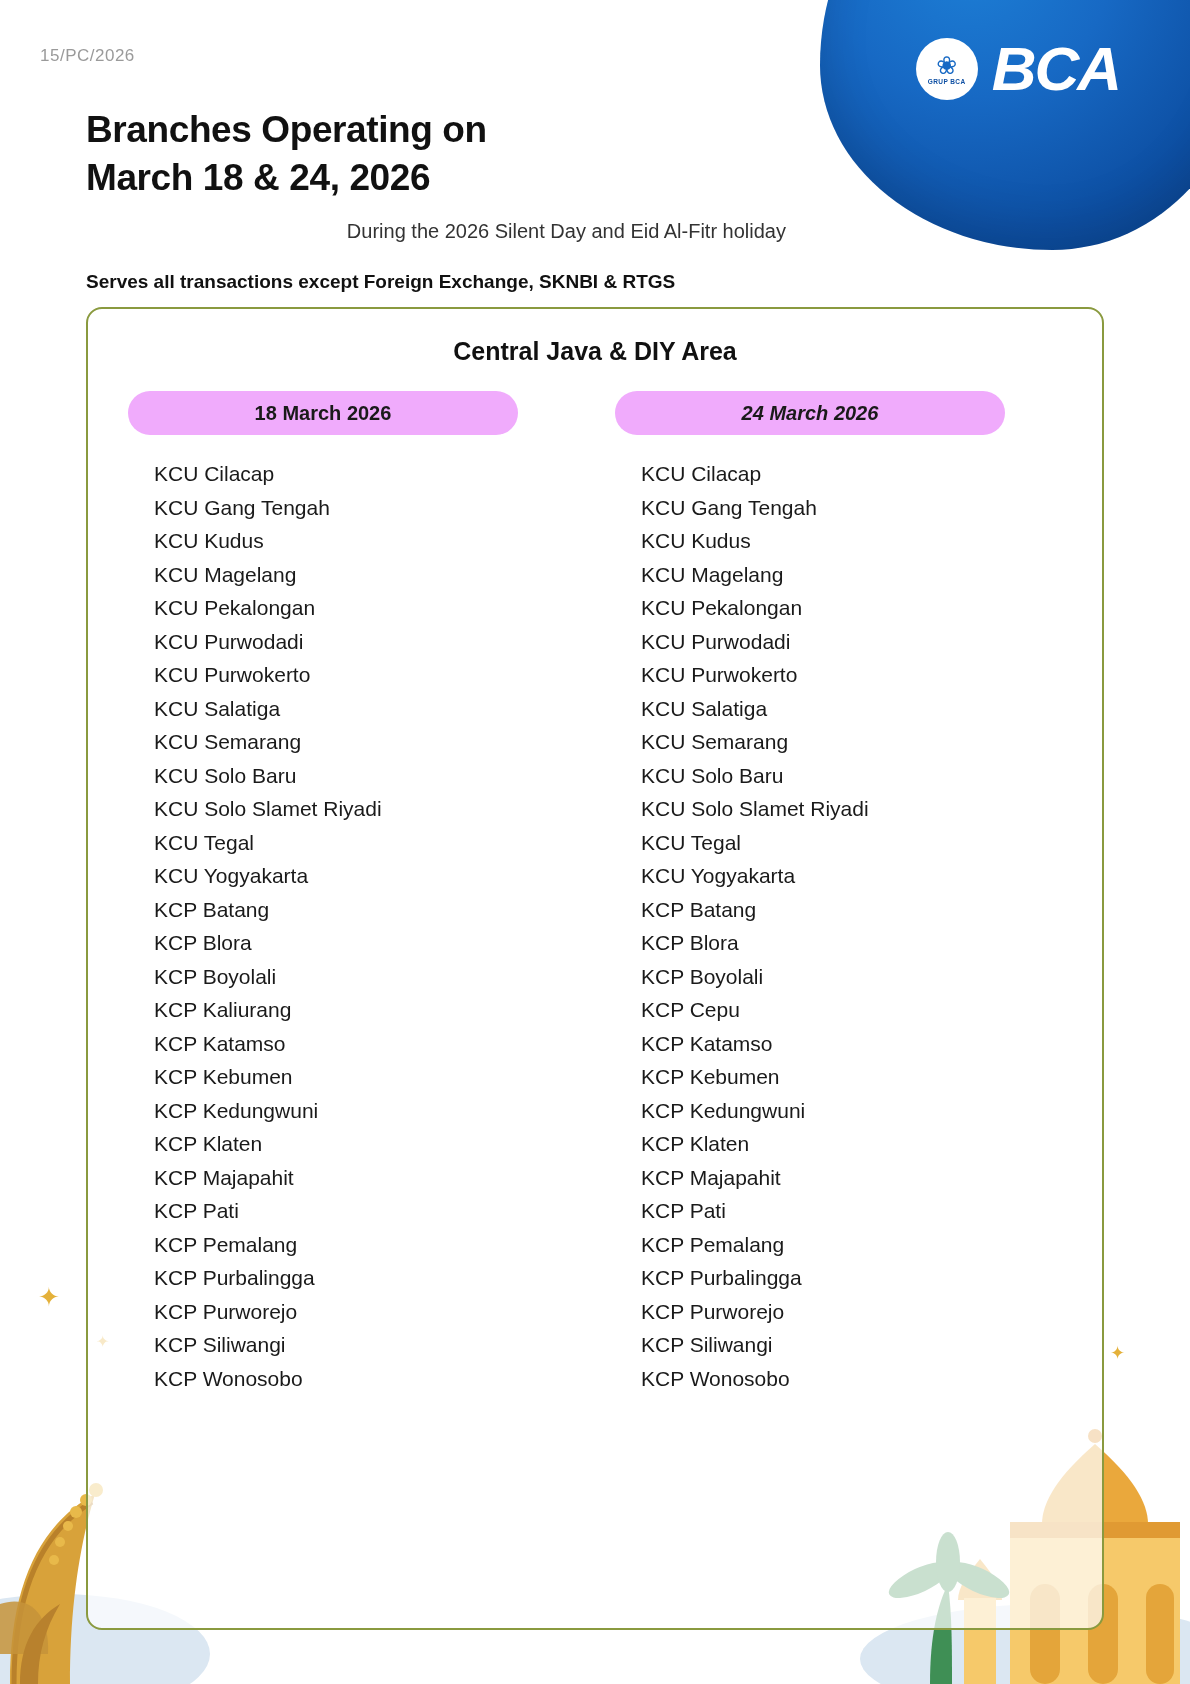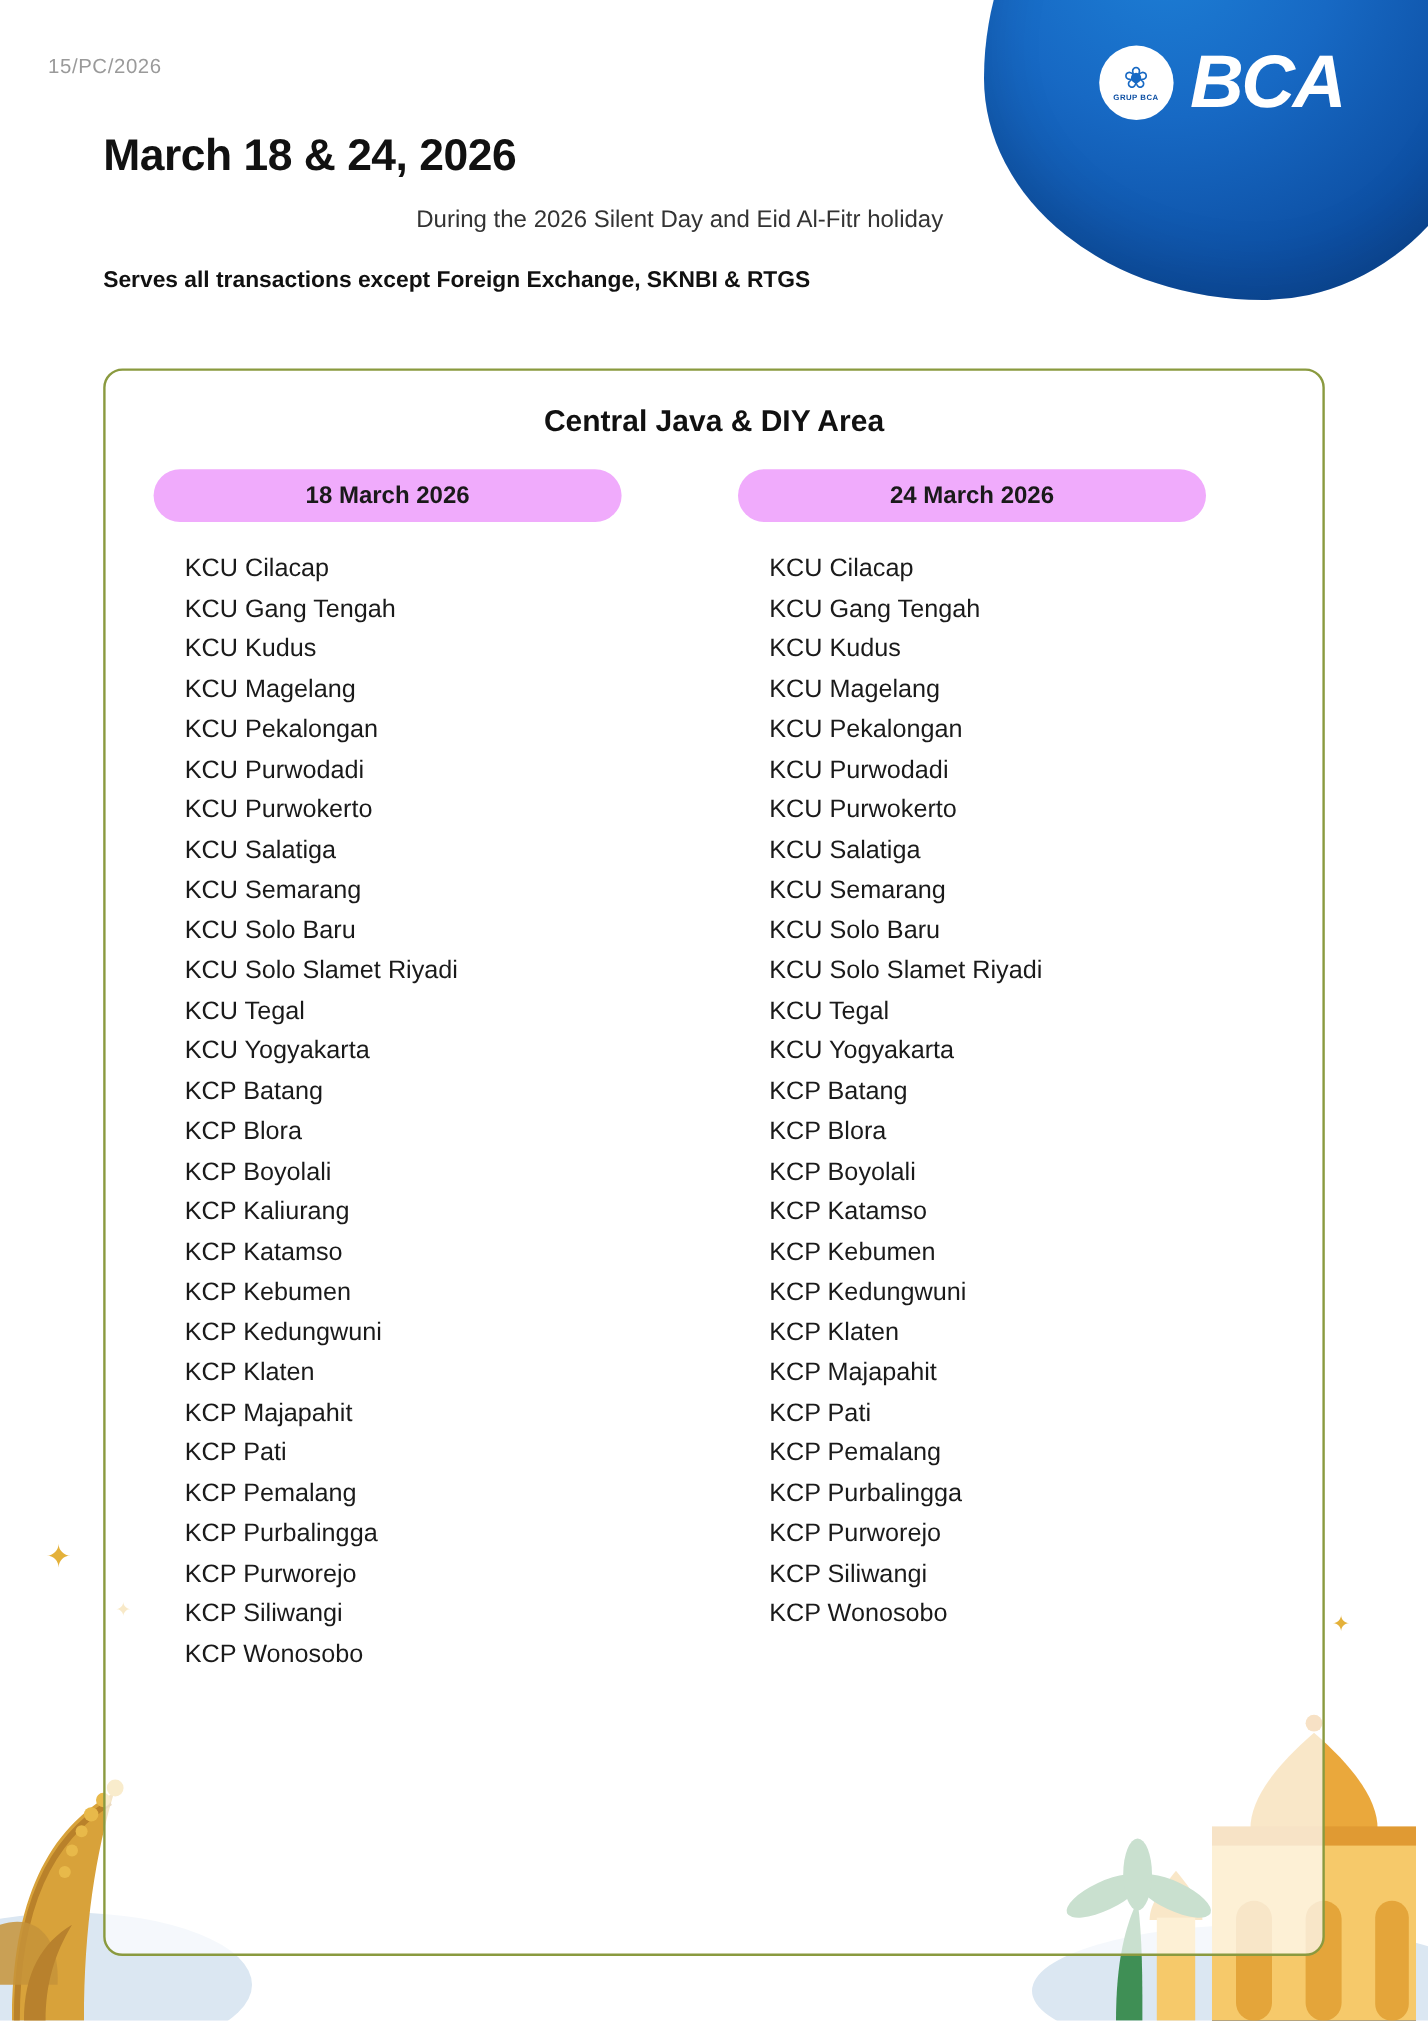--- a/index.html
+++ b/index.html
@@ -132,21 +132,21 @@
     height: 44px;
     display: flex;
     align-items: center;
     justify-content: center;
     font-size: 20px;
     font-weight: bold;
     color: #1a1a1a;
     width: 390px;
   }
   .col-left .date-pill { margin-left: 12px; }
-  .col-right .date-pill { margin-left: 20px; }
+  .col-right .date-pill { margin-left: 20px; font-style: italic; }
   .branch-list {
     list-style: none;
     margin: 22px 0 0 0;
     padding: 0;
   }
   .col-left .branch-list { padding-left: 38px; }
   .col-right .branch-list { padding-left: 46px; }
   .branch-list li {
     font-size: 21px;
     color: #1a1a1a;
@@ -228,20 +228,21 @@
       <span class="grup">GRUP BCA</span>
     </div>
     <div class="bca-word">BCA</div>
   </div>
 </div>
 
 <div class="doc-code">15/PC/2026</div>
 
 <div class="header-block">
   <div class="title">
+    <div>Branches Operating on</div>
     <div>March 18 &amp; 24, 2026</div>
   </div>
   <div class="subtitle">During the 2026 Silent Day and Eid Al-Fitr holiday</div>
   <div class="note">Serves all transactions except Foreign Exchange, SKNBI &amp; RTGS</div>
 </div>
 
 <div class="card">
   <div class="card-title">Central Java &amp; DIY Area</div>
   <div class="cols">
     <div class="col col-left">
@@ -289,20 +290,21 @@
           <li>KCU Purwokerto</li>
           <li>KCU Salatiga</li>
           <li>KCU Semarang</li>
           <li>KCU Solo Baru</li>
           <li>KCU Solo Slamet Riyadi</li>
           <li>KCU Tegal</li>
           <li>KCU Yogyakarta</li>
           <li>KCP Batang</li>
           <li>KCP Blora</li>
           <li>KCP Boyolali</li>
+          <li>KCP Cepu</li>
           <li>KCP Katamso</li>
           <li>KCP Kebumen</li>
           <li>KCP Kedungwuni</li>
           <li>KCP Klaten</li>
           <li>KCP Majapahit</li>
           <li>KCP Pati</li>
           <li>KCP Pemalang</li>
           <li>KCP Purbalingga</li>
           <li>KCP Purworejo</li>
           <li>KCP Siliwangi</li>

